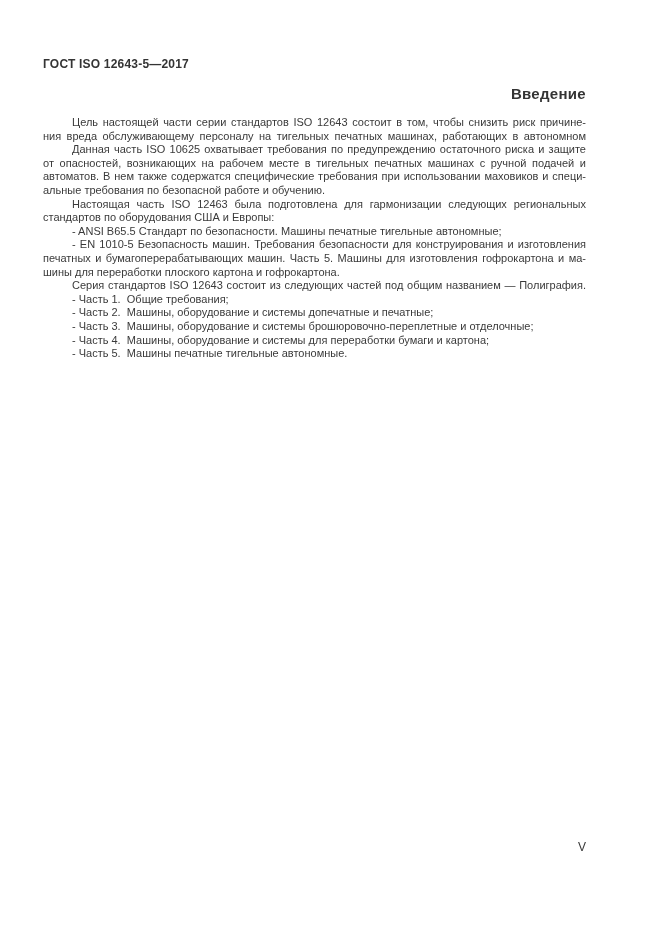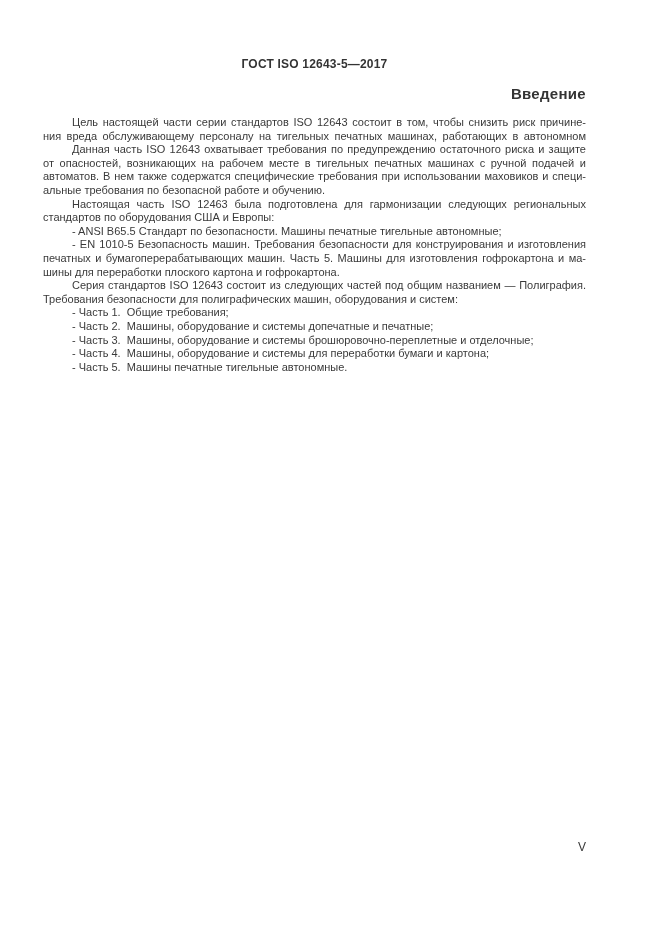--- a/index.html
+++ b/index.html
@@ -13,21 +13,21 @@
     height: 936px;
     background: #ffffff;
     overflow: hidden;
     font-family: "Liberation Sans", sans-serif;
   }
   .running-header {
     position: absolute;
     top: 57px;
     left: 43px;
     width: 543px;
-    text-align: center;
+    text-align: left;
     font-size: 12px;
     font-weight: bold;
     color: #343434;
     letter-spacing: 0.2px;
   }
   .page-title {
     position: absolute;
     top: 85px;
     left: 43px;
     width: 543px;
@@ -72,40 +72,39 @@
   <div class="running-header">ГОСТ ISO 12643-5—2017</div>
 
   <div class="page-title">Введение</div>
 
   <div class="body-text">
       <div class="para">
         <div class="line just first">Цель настоящей части серии стандартов ISO 12643 состоит в том, чтобы снизить риск причине-</div>
         <div class="line just">ния вреда обслуживающему персоналу на тигельных печатных машинах, работающих в автономном</div>
       </div>
       <div class="para">
-        <div class="line just first">Данная часть ISO 12643 охватывает требования по предупреждению остаточного риска и защите</div>
+        <div class="line just first">Данная часть ISO 10625 охватывает требования по предупреждению остаточного риска и защите</div>
         <div class="line just">от опасностей, возникающих на рабочем месте в тигельных печатных машинах с ручной подачей и</div>
         <div class="line just">автоматов. В нем также содержатся специфические требования при использовании маховиков и специ-</div>
         <div class="line last">альные требования по безопасной работе и обучению.</div>
       </div>
       <div class="para">
         <div class="line just first">Настоящая часть ISO 12463 была подготовлена для гармонизации следующих региональных</div>
         <div class="line last">стандартов по оборудования США и Европы:</div>
       </div>
       <div class="para">
         <div class="line last first">- ANSI B65.5 Стандарт по безопасности. Машины печатные тигельные автономные;</div>
       </div>
       <div class="para">
         <div class="line just first">- EN 1010-5 Безопасность машин. Требования безопасности для конструирования и изготовления</div>
         <div class="line just">печатных и бумагоперерабатывающих машин. Часть 5. Машины для изготовления гофрокартона и ма-</div>
         <div class="line last">шины для переработки плоского картона и гофрокартона.</div>
       </div>
       <div class="para">
         <div class="line just first">Серия стандартов ISO 12643 состоит из следующих частей под общим названием — Полиграфия.</div>
-        <div class="line last">Требования безопасности для полиграфических машин, оборудования и систем:</div>
       </div>
       <div class="para">
         <div class="line last first">- Часть 1.&nbsp; Общие требования;</div>
       </div>
       <div class="para">
         <div class="line last first">- Часть 2.&nbsp; Машины, оборудование и системы допечатные и печатные;</div>
       </div>
       <div class="para">
         <div class="line last first">- Часть 3.&nbsp; Машины, оборудование и системы брошюровочно-переплетные и отделочные;</div>
       </div>

